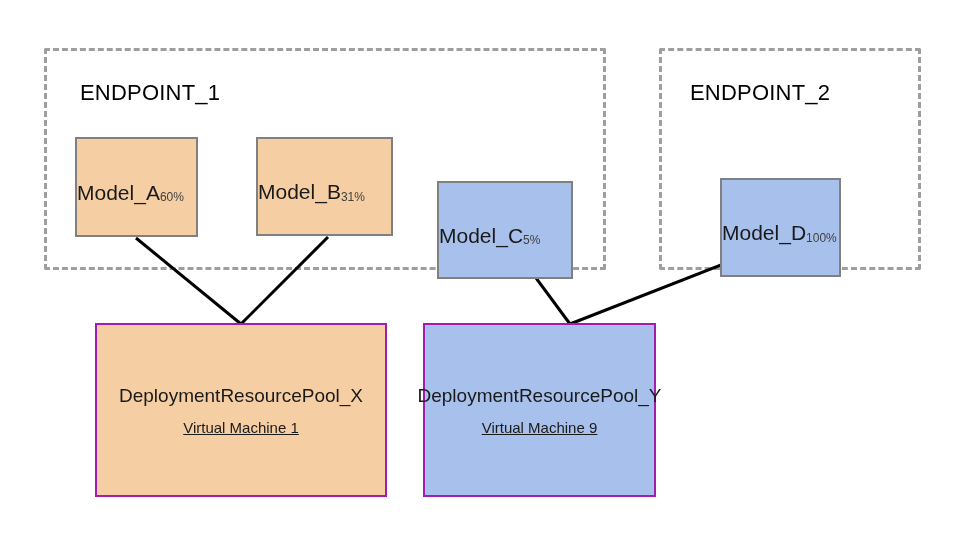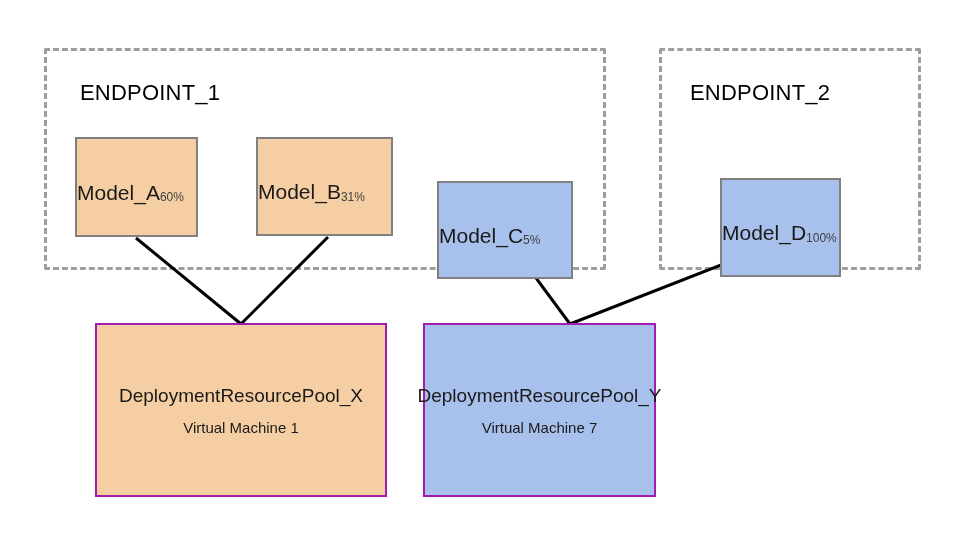--- a/index.html
+++ b/index.html
@@ -87,20 +87,21 @@
   .pool-name {
     font-size: 19px;
     color: #1a1a1a;
     white-space: nowrap;
   }
   .pool-sub {
     font-size: 15px;
     color: #1a1a1a;
     margin-top: 12px;
     white-space: nowrap;
+    text-decoration: underline;
   }
 </style>
 </head>
 <body>
 
 <div id="canvas">
 
   <div class="endpoint-group" style="left:44px; top:48px; width:562px; height:222px;"></div>
 
   <div class="endpoint-group" style="left:659px; top:48px; width:262px; height:222px;"></div>
@@ -138,16 +139,16 @@
     <div class="model-pct">100%</div>
   </div>
 
   <div class="pool-box orange" style="left:95px; top:323px; width:292px; height:174px;">
     <div class="pool-name">DeploymentResourcePool_X</div>
     <div class="pool-sub">Virtual Machine 1</div>
   </div>
 
   <div class="pool-box blue" style="left:423px; top:323px; width:233px; height:174px;">
     <div class="pool-name">DeploymentResourcePool_Y</div>
-    <div class="pool-sub">Virtual Machine 7</div>
+    <div class="pool-sub">Virtual Machine 9</div>
   </div>
 
 </div>
 
 </body></html>

